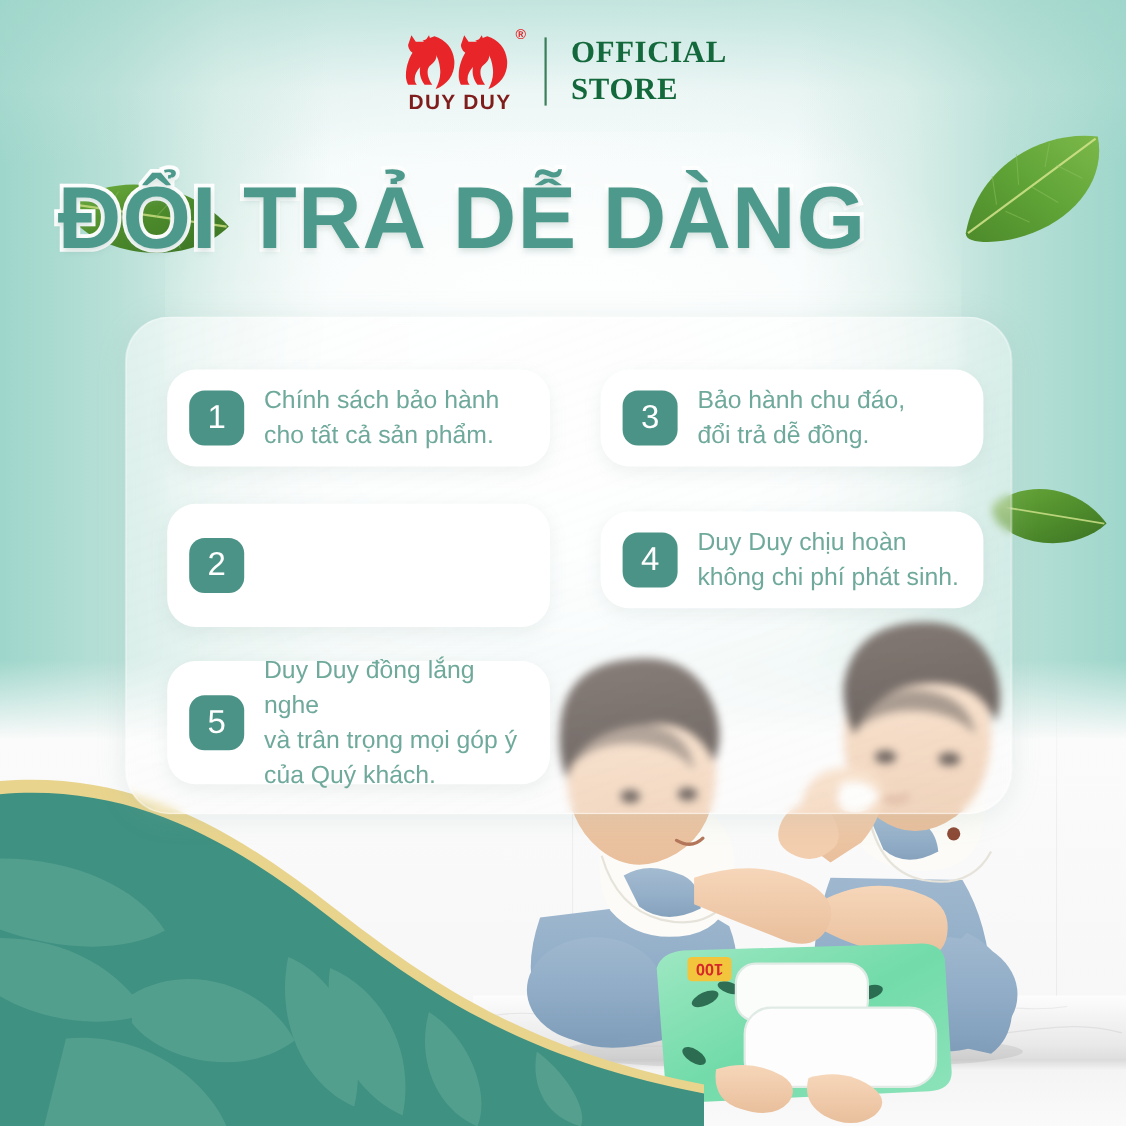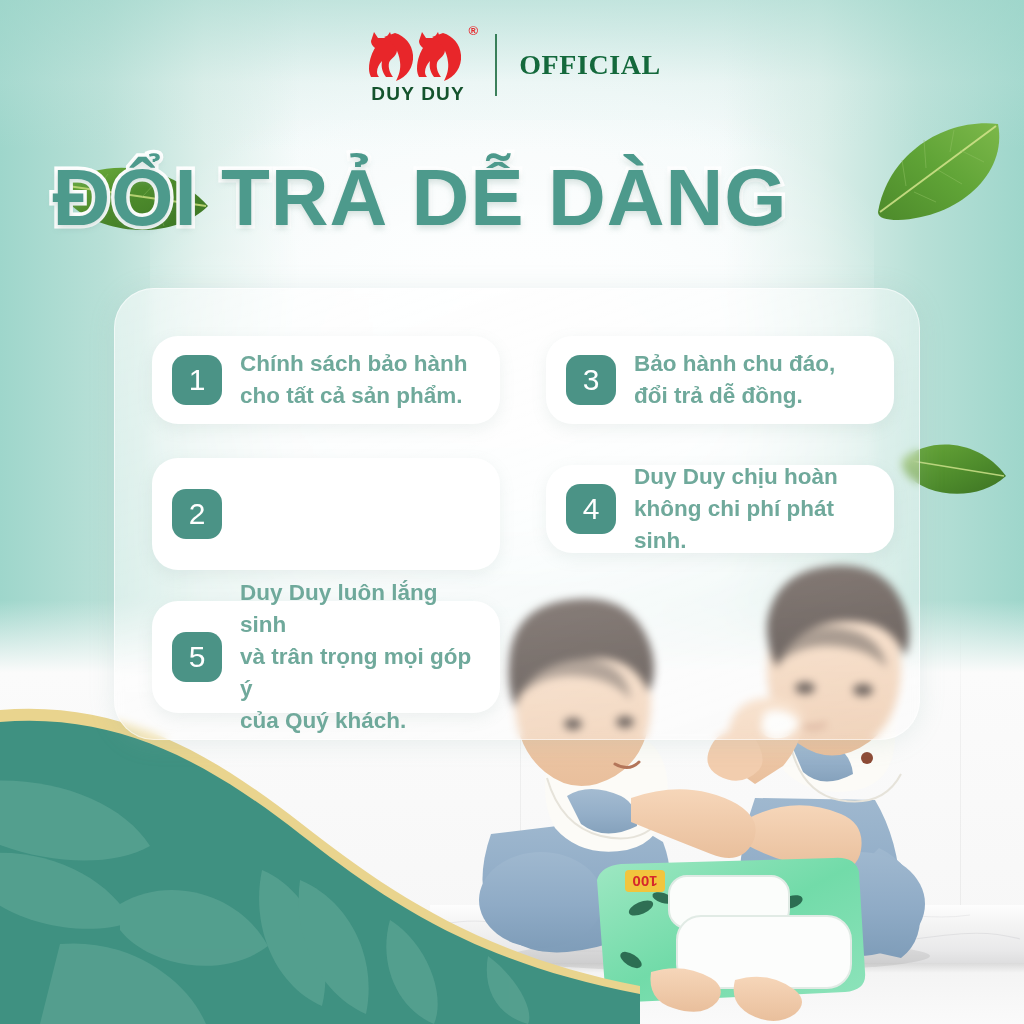--- a/index.html
+++ b/index.html
@@ -66,21 +66,21 @@
     position:absolute;left:0;top:20px;width:1024px;height:90px;
     display:flex;align-items:center;justify-content:center;gap:22px;
   }
   .logo-block{display:flex;flex-direction:column;align-items:center;gap:2px;}
   .cats{position:relative;width:110px;height:56px;}
   .reg-mark{
     position:absolute;right:-5px;top:-2px;font-size:13px;color:#e8262a;font-weight:700;
   }
   .brand-word{
     font-family:"Liberation Sans", sans-serif;
-    font-weight:700;font-size:19px;letter-spacing:1.2px;color:#14532d;
+    font-weight:700;font-size:19px;letter-spacing:1.2px;color:#7f1d1d;
   }
   .divider-v{width:2px;height:62px;background:#1c6b3f;opacity:.85;}
   .official{
     font-family:"Liberation Serif", serif;
     font-weight:700;font-size:28px;line-height:1.22;color:#14693c;letter-spacing:.6px;
   }
 
   
   .title{
     position:absolute;left:0;top:152px;width:840px;text-align:center;
@@ -110,21 +110,21 @@
   }
   .badge{
     flex:0 0 auto;width:50px;height:50px;border-radius:14px;
     background:#4b9386;
     display:flex;align-items:center;justify-content:center;
     color:#ffffff;font-size:30px;font-weight:400;line-height:1;
     font-family:"Liberation Sans", sans-serif;
   }
   .card-text{
     color:#6fa99b;font-size:22.5px;line-height:1.42;
-    font-family:"Liberation Sans", sans-serif;font-weight:700;
+    font-family:"Liberation Sans", sans-serif;font-weight:400;
     white-space:pre-line;
   }
 
   #card1{left:152px;top:336px;width:348px;height:88px;}
   #card2{left:152px;top:458px;width:348px;height:112px;}
   #card5{left:152px;top:601px;width:348px;height:112px;}
   #card3{left:546px;top:336px;width:348px;height:88px;}
   #card4{left:546px;top:465px;width:348px;height:88px;}
 
   
@@ -327,20 +327,21 @@
             <path d="M80 8 c10 3 17 11 18 22 1 12 -6 22 -17 26 3 -6 5 -12 4 -19 -1 -11 -7 -20 -16 -25z"></path>
           </g>
         </svg>
         <span class="reg-mark">®</span>
       </div>
       <div class="brand-word">DUY DUY</div>
     </div>
     <div class="divider-v"></div>
     <div class="official">
       <div>OFFICIAL</div>
+      <div>STORE</div>
     </div>
   </div>
 
   <div class="title">ĐỔI TRẢ DỄ DÀNG</div>
 
   <div class="glass"></div>
 
   <div class="card" id="card1">
     <div class="badge">1</div>
     <div class="card-text">Chính sách bảo hành
@@ -358,18 +359,18 @@
   </div>
 
   <div class="card" id="card4">
     <div class="badge">4</div>
     <div class="card-text">Duy Duy chịu hoàn
 không chi phí phát sinh.</div>
   </div>
 
   <div class="card" id="card5">
     <div class="badge">5</div>
-    <div class="card-text">Duy Duy luôn lắng sinh
+    <div class="card-text">Duy Duy đồng lắng nghe
 và trân trọng mọi góp ý
 của Quý khách.</div>
   </div>
 
 </div>
 
 </body></html>

